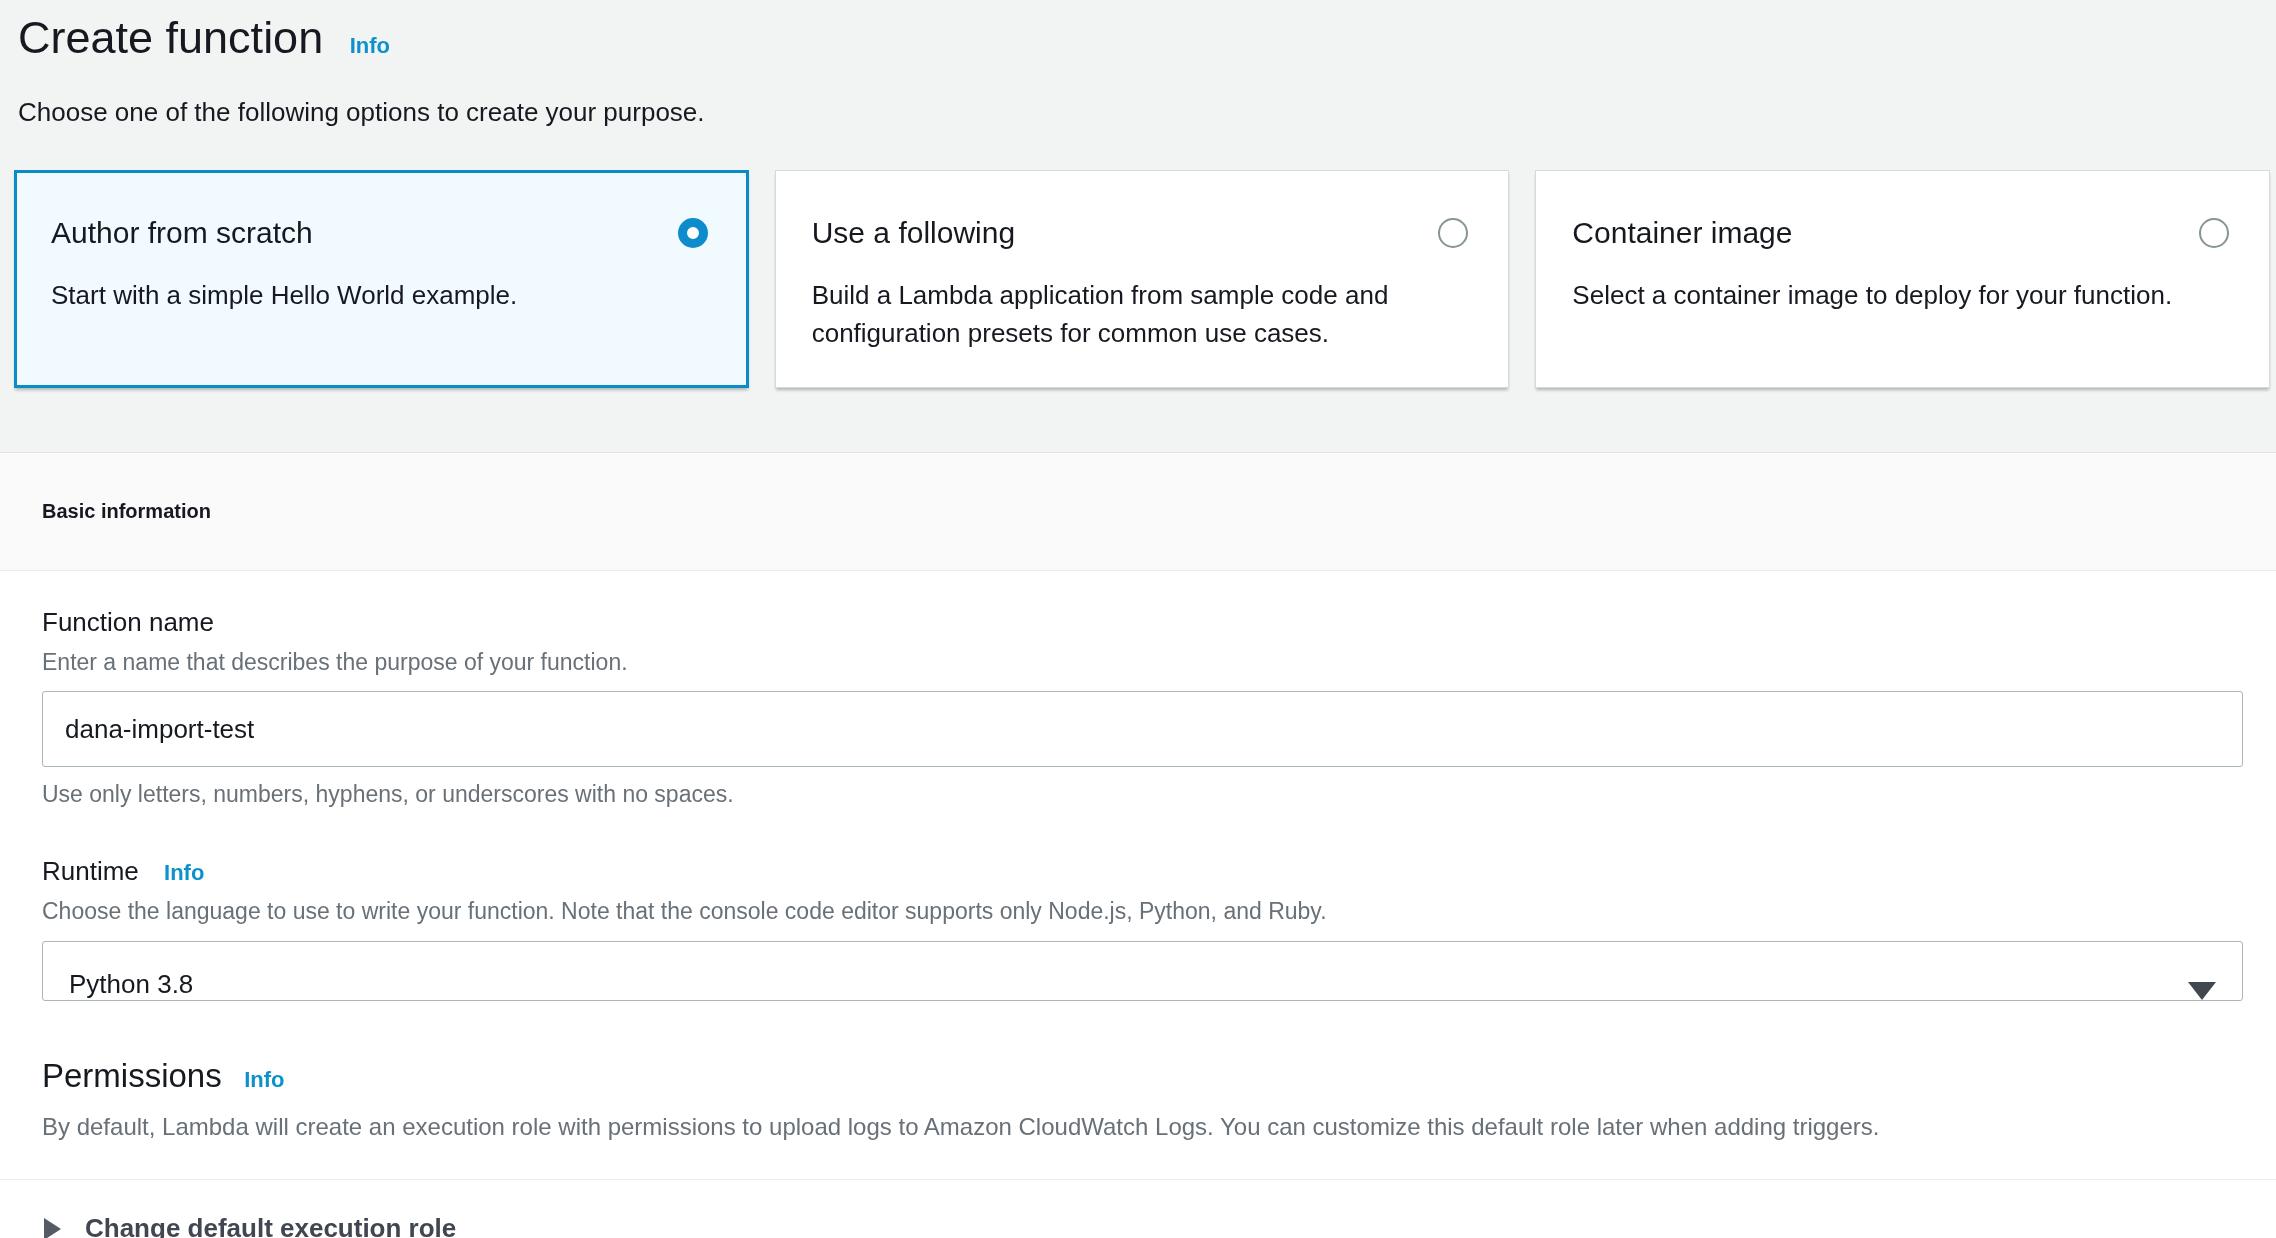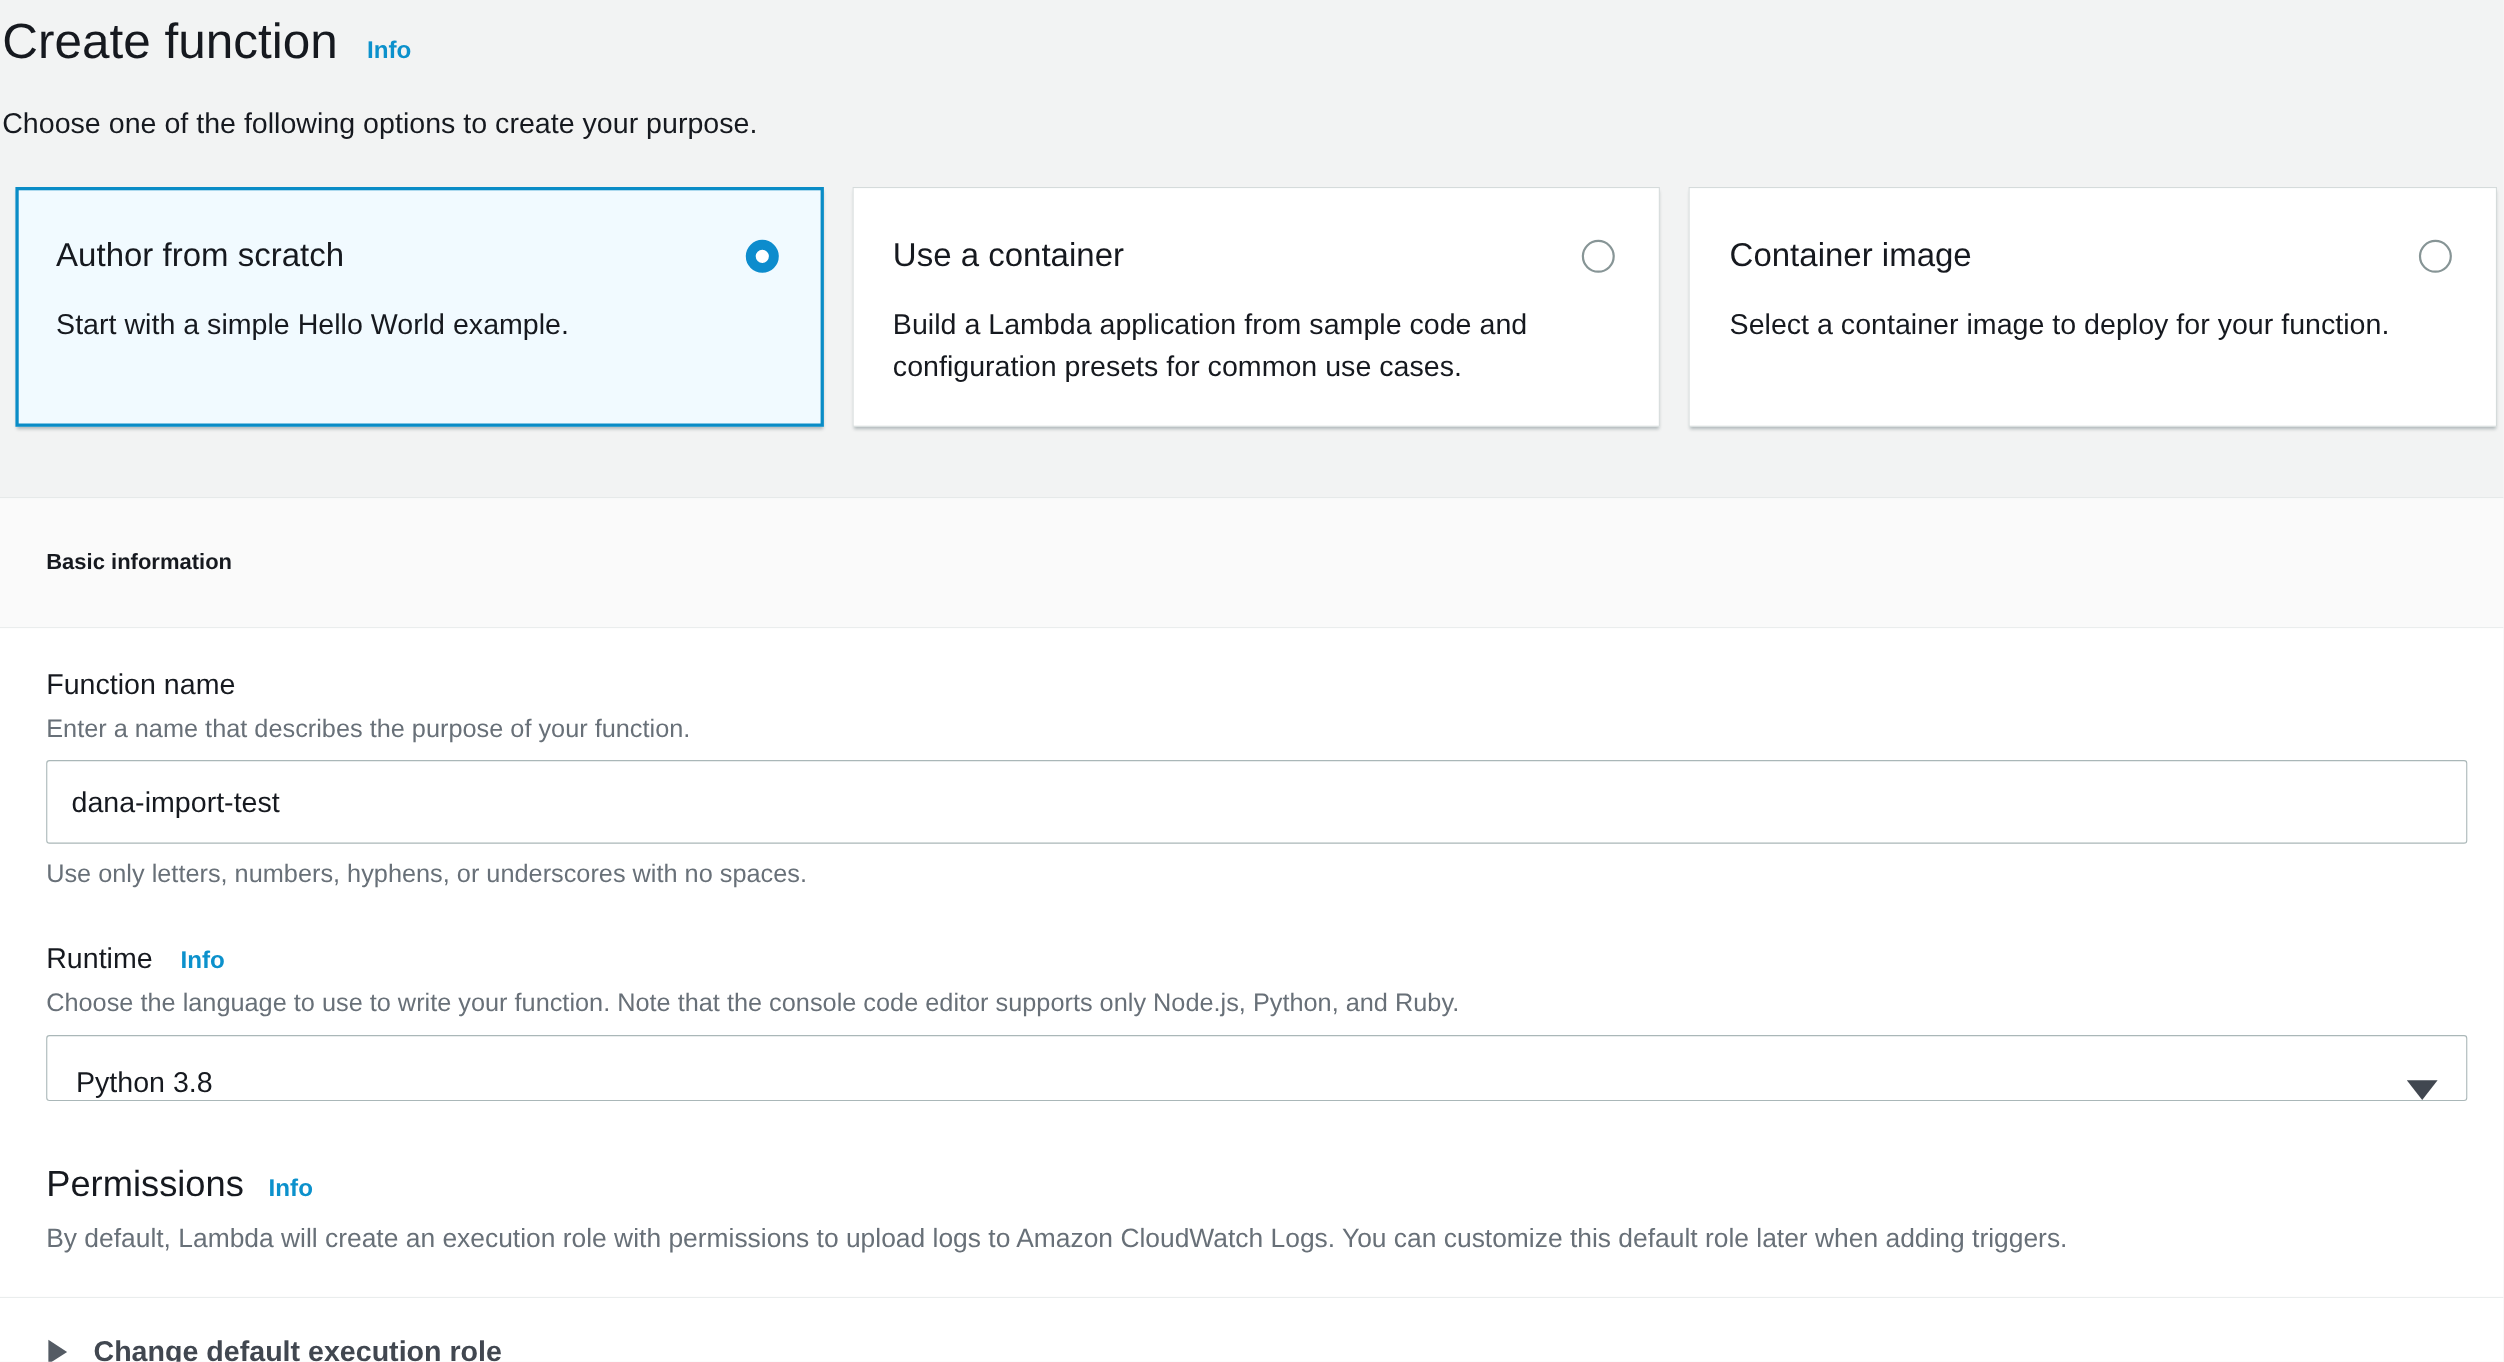--- a/index.html
+++ b/index.html
@@ -8,21 +8,21 @@
     width: 2276px;
     height: 1238px;
     overflow: hidden;
     background: #f2f3f3;
     font-family: "Liberation Sans", sans-serif;
     color: #16191f;
   }
   .page { position: relative; width: 2276px; height: 1238px; }
 
   
-  .page-header { padding: 10px 0 0 2px; }
+  .page-header { padding: 10px 0 0 18px; }
   h1.page-title {
     margin: 0;
     font-size: 45px;
     font-weight: 500;
     line-height: 1.25;
     color: #16191f;
     display: inline;
   }
   .info-link {
     color: #0c91cc;
@@ -225,21 +225,21 @@
     <div class="option-card selected">
       <div class="card-head">
         <span class="card-title">Author from scratch</span>
         <span class="radio checked"></span>
       </div>
       <p class="card-desc">Start with a simple Hello World example.</p>
     </div>
 
     <div class="option-card">
       <div class="card-head">
-        <span class="card-title">Use a container</span>
+        <span class="card-title">Use a following</span>
         <span class="radio unchecked"></span>
       </div>
       <p class="card-desc">Build a Lambda application from sample code and configuration presets for common use cases.</p>
     </div>
 
     <div class="option-card">
       <div class="card-head">
         <span class="card-title">Container image</span>
         <span class="radio unchecked"></span>
       </div>

